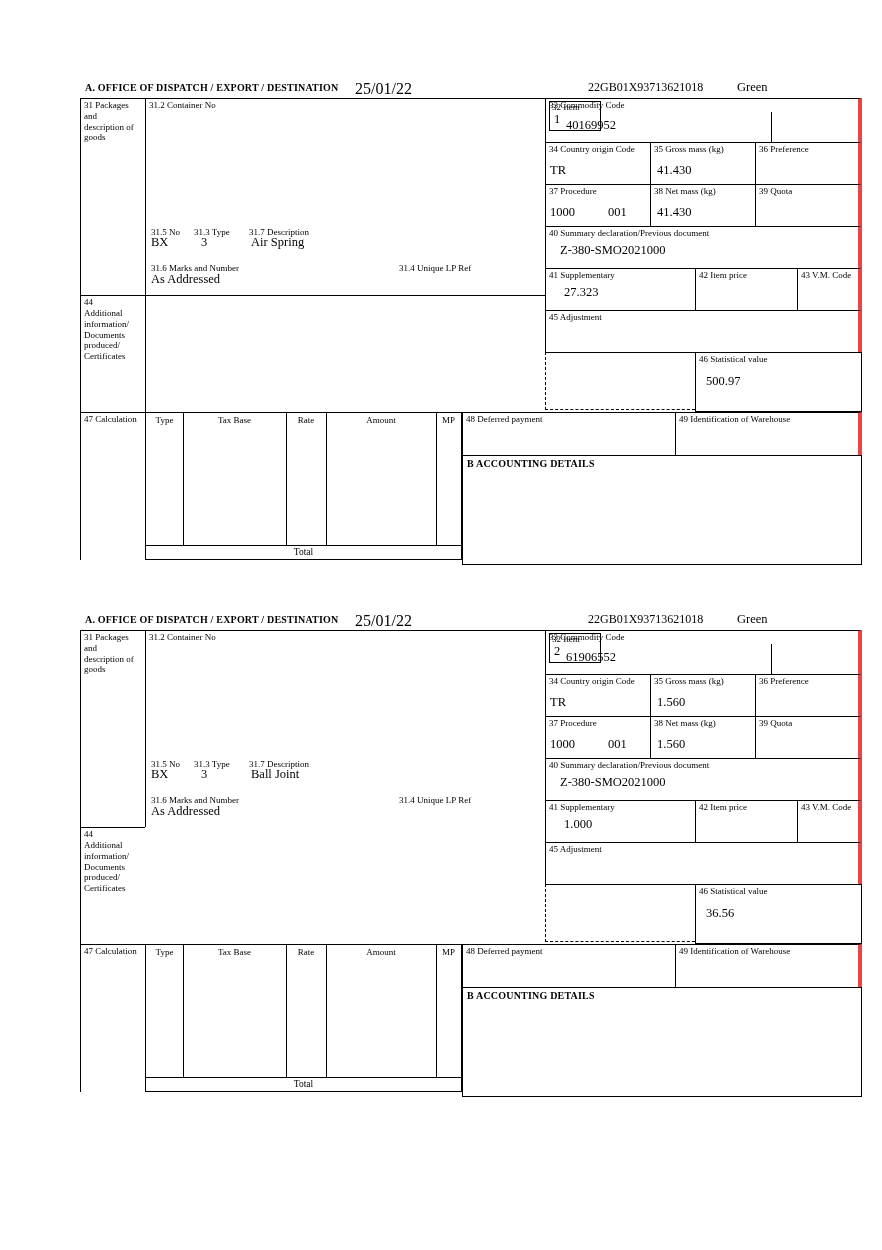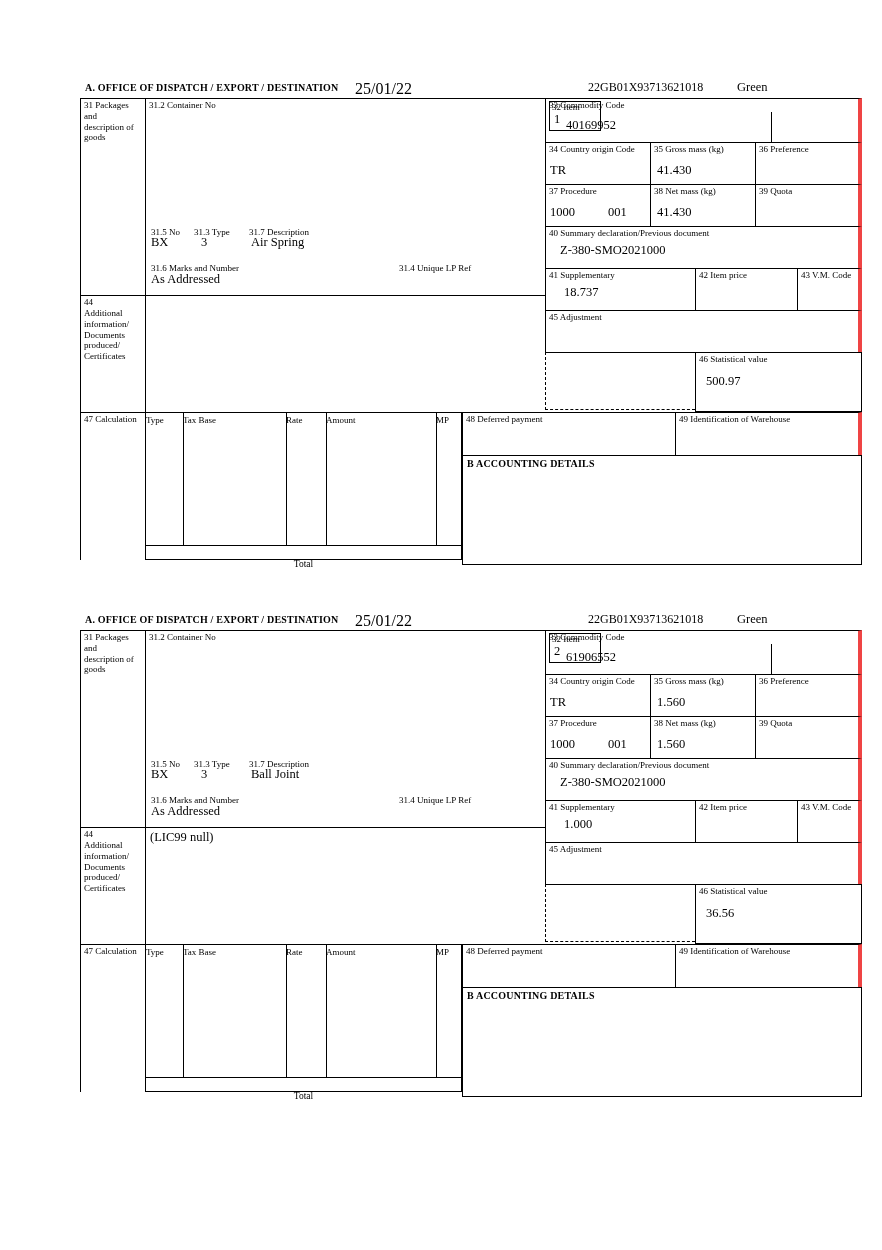--- a/index.html
+++ b/index.html
@@ -47,22 +47,22 @@
   .p48{left:382px;top:314px;width:213px;height:43px}
   .p49{left:595px;top:314px;width:187px;height:43px}
   .pB{left:382px;top:357px;width:400px;height:110px;border:1px solid #000}
   
   .lab{position:absolute;left:3px;top:1px;font-size:9px;line-height:1.2;white-space:nowrap}
   .labw{white-space:normal;width:54px}
   .vl{position:absolute;font-size:12.5px;line-height:1.1;white-space:nowrap}
   .blab{position:absolute;left:4px;top:2px;font-size:10px;font-weight:bold;letter-spacing:.2px;white-space:nowrap}
   .cdiv{position:absolute;left:225px;top:13px;height:30px;width:0;border-left:1px solid #000}
   .tcol{position:absolute;top:0;height:132px;width:0;border-left:1px solid #000}
-  .thead{position:absolute;top:2px;font-size:9px;text-align:left}
-  .ttotal{position:absolute;left:0;top:132px;width:315px;height:14px;border-top:1px solid #000;text-align:center;font-size:9.5px;padding-top:13px}
+  .thead{position:absolute;top:2px;font-size:9px;text-align:center}
+  .ttotal{position:absolute;left:0;top:132px;width:315px;height:14px;border-top:1px solid #000;text-align:center;font-size:9.5px;padding-top:1px}
 </style>
 </head>
 <body>
 
 <div class="page">
 
   <section class="sheet s1">
     <div class="sheet-header">
       <span class="hdr-label">A.  OFFICE OF DISPATCH / EXPORT / DESTINATION</span>
       <span class="hdr-date">25/01/22</span>
@@ -131,21 +131,21 @@
         <span class="lab">39 Quota</span>
       </div>
 
       <div class="bx p40 sl st sr">
         <span class="lab">40 Summary declaration/Previous document</span>
         <span class="vl" style="left:14px;top:17px">Z-380-SMO2021000</span>
       </div>
 
       <div class="bx p41 sl st">
         <span class="lab">41 Supplementary</span>
-        <span class="vl" style="left:18px;top:17px">18.737</span>
+        <span class="vl" style="left:18px;top:17px">27.323</span>
       </div>
       <div class="bx p42 sl st">
         <span class="lab">42 Item price</span>
       </div>
       <div class="bx p43 sl st sr">
         <span class="lab">43 V.M. Code</span>
       </div>
 
       <div class="bx p45 sl st sr">
         <span class="lab">45 Adjustment</span>
@@ -215,23 +215,20 @@
         <span class="vl" style="left:105px;top:137px">Ball Joint</span>
         <span class="lab" style="left:5px;top:164px">31.6 Marks and Number</span>
         <span class="lab" style="left:253px;top:164px">31.4 Unique LP Ref</span>
         <span class="vl" style="left:5px;top:174px">As Addressed</span>
       </div>
 
       <div class="bx p44L sl st">
         <div class="lab labw">44</div>
         <div class="lab labw" style="top:12px">Additional information/ Documents produced/ Certificates</div>
       </div>
-      <div class="bx p44C sl st">
-        <span class="vl" style="left:4px;top:3px">(LIC99 null)</span>
-      </div>
 
       <div class="bx p33 sl st sr">
         <span class="lab">33 Commodity Code</span>
         <span class="cdiv"></span>
         <span class="vl" style="left:20px;top:20px">61906552</span>
       </div>
 
       <div class="bx p34 sl st">
         <span class="lab">34 Country origin Code</span>
         <span class="vl" style="left:4px;top:21px">TR</span>

